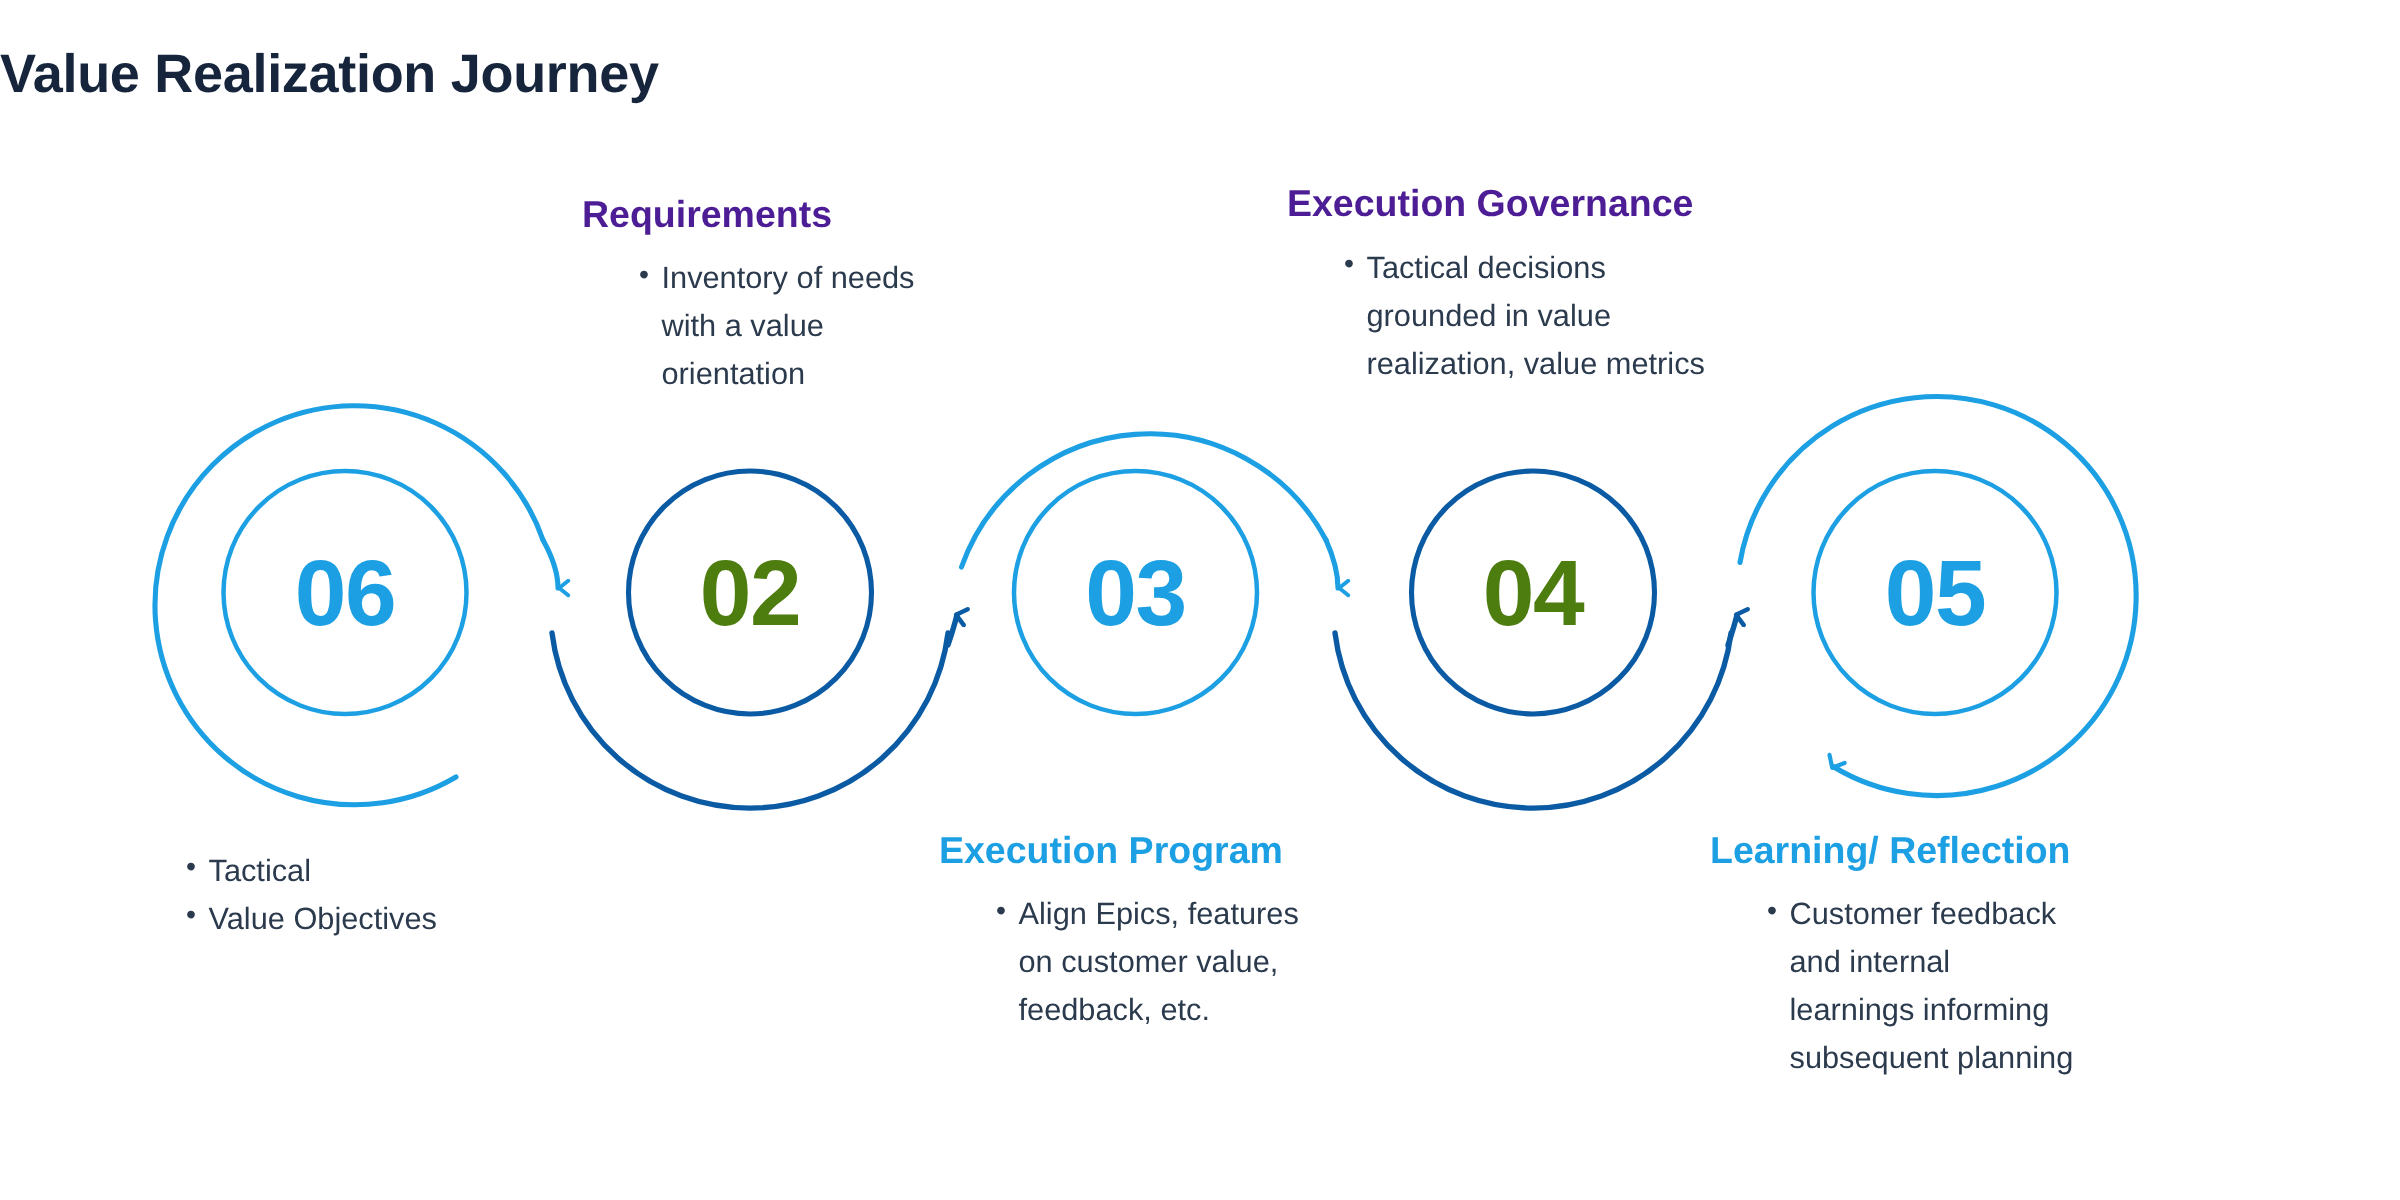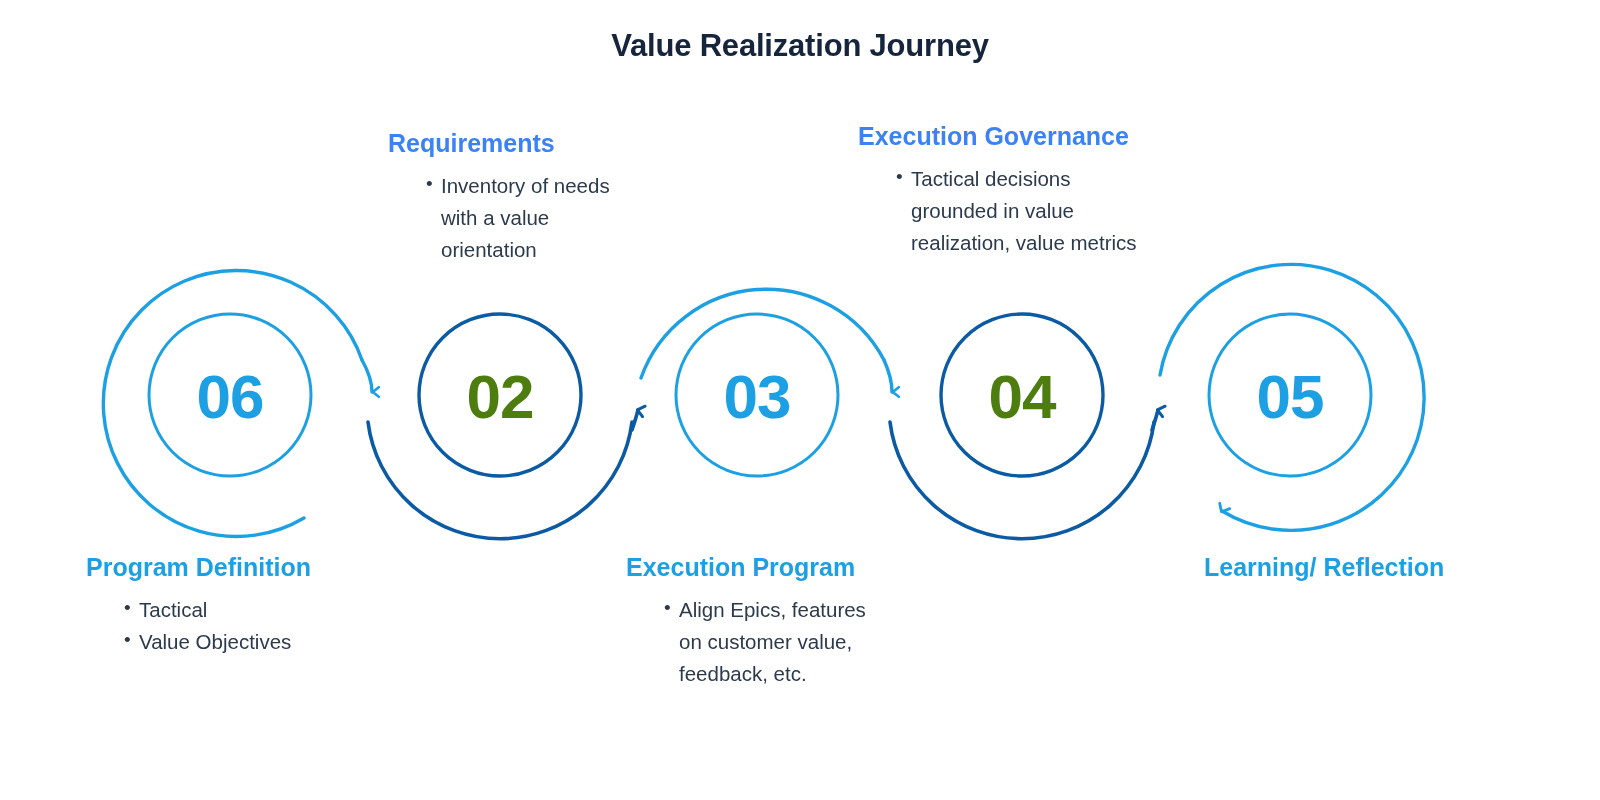--- a/index.html
+++ b/index.html
@@ -18,22 +18,21 @@
   }
   #diagram-svg {
     position: absolute;
     left: 0; top: 0;
     width: 1600px; height: 800px;
   }
   .title {
     position: absolute;
     left: 0; top: 28px;
     width: 1600px;
-    text-align: center;
-    font-size: 31px;
+    font-size: 36px;
     font-weight: 700;
     color: #16253c;
     letter-spacing: -0.2px;
   }
   .stepnum {
     position: absolute;
     font-size: 62px;
     font-weight: 700;
     letter-spacing: -1px;
     text-align: center;
@@ -46,21 +45,21 @@
 
   .block { position: absolute; }
   .block .heading {
     font-size: 25px;
     font-weight: 700;
     line-height: 1.15;
     margin: 0 0 7px 0;
     white-space: nowrap;
   }
   .block.light-head .heading { color: #1CA0E3; }
-  .block.dark-head  .heading { color: #3b82f6; }
+  .block.dark-head  .heading { color: #4c1d95; }
   .block ul {
     list-style: none;
     margin: 12px;
     padding: 0 0 0 26px;
   }
   .block li {
     position: relative;
     font-size: 20.5px;
     line-height: 1.56;
     color: #2b3a4d;
@@ -72,21 +71,21 @@
     left: 0; top: -1px;
     color: #2b3a4d;
     font-size: 19px;
   }
 
   
   #block-requirements    { left: 388px;  top: 129px; }
   #block-execgov         { left: 858px;  top: 122px; }
   #block-program         { left: 86px;   top: 553px; }
   #block-execprio        { left: 626px;  top: 553px; }
-  #block-learning        { left: 1204px; top: 553px; }
+  #block-learning        { left: 1140px; top: 553px; }
 
   #num-01 { left: 230px;  top: 396px; }
   #num-02 { left: 500px;  top: 396px; }
   #num-03 { left: 757px;  top: 396px; }
   #num-04 { left: 1022px; top: 396px; }
   #num-05 { left: 1290px; top: 396px; }
 </style>
 </head>
 <body>
 
@@ -160,35 +159,42 @@
     <ul>
       <li>
         <span>Tactical decisions</span><br>
         <span>grounded in value</span><br>
         <span>realization, value metrics</span>
       </li>
     </ul>
   </div>
 
   <div class="block light-head" id="block-program">
-    <div class="heading">Program  Definition</div>
     <ul>
       <li>Tactical</li>
       <li>Value Objectives</li>
     </ul>
   </div>
 
   <div class="block light-head" id="block-execprio">
     <div class="heading">Execution Program</div>
     <ul>
       <li>
         <span>Align Epics, features</span><br>
         <span>on customer value,</span><br>
         <span>feedback, etc.</span>
       </li>
     </ul>
   </div>
 
   <div class="block light-head" id="block-learning">
     <div class="heading">Learning/ Reflection</div>
+    <ul>
+      <li>
+        <span>Customer feedback</span><br>
+        <span>and internal</span><br>
+        <span>learnings informing</span><br>
+        <span>subsequent planning</span>
+      </li>
+    </ul>
   </div>
 
 </div>
 
 </body></html>

